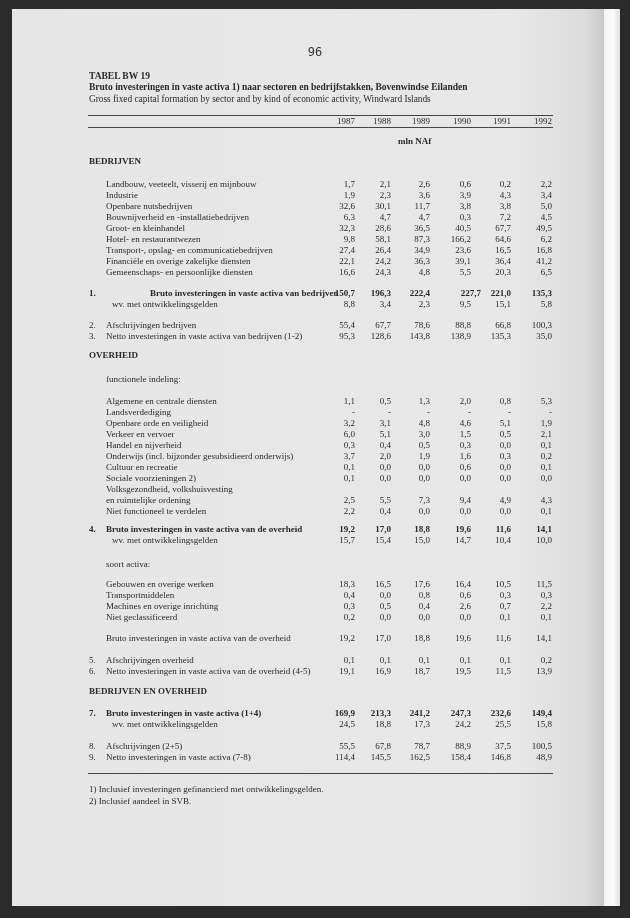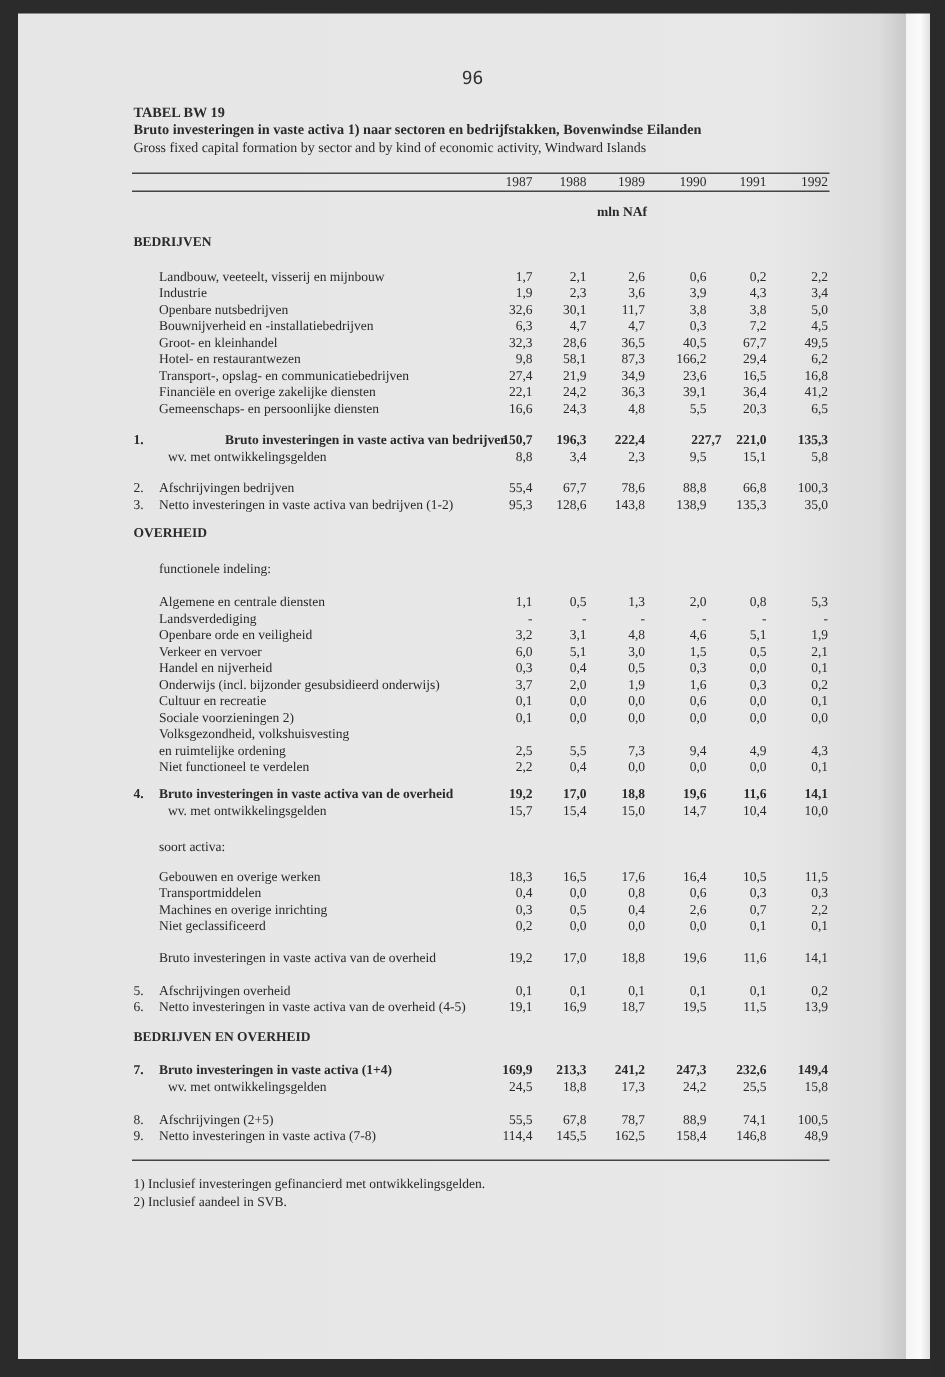--- a/index.html
+++ b/index.html
@@ -114,28 +114,28 @@
       <span class="v" style="left: 471px;">67,7</span>
       <span class="v" style="left: 512px;">49,5</span>
     </div>
     <div class="row" style="top: 234px;">
       <span class="num-label"></span>
       <span class="label" style="left: 106px;">Hotel- en restaurantwezen</span>
       <span class="v" style="left: 315px;">9,8</span>
       <span class="v" style="left: 351px;">58,1</span>
       <span class="v" style="left: 390px;">87,3</span>
       <span class="v" style="left: 431px;">166,2</span>
-      <span class="v" style="left: 471px;">29,4</span>
+      <span class="v" style="left: 471px;">64,6</span>
       <span class="v" style="left: 512px;">6,2</span>
     </div>
     <div class="row" style="top: 245px;">
       <span class="num-label"></span>
       <span class="label" style="left: 106px;">Transport-, opslag- en communicatiebedrijven</span>
       <span class="v" style="left: 315px;">27,4</span>
-      <span class="v" style="left: 351px;">21,9</span>
+      <span class="v" style="left: 351px;">26,4</span>
       <span class="v" style="left: 390px;">34,9</span>
       <span class="v" style="left: 431px;">23,6</span>
       <span class="v" style="left: 471px;">16,5</span>
       <span class="v" style="left: 512px;">16,8</span>
     </div>
     <div class="row" style="top: 256px;">
       <span class="num-label"></span>
       <span class="label" style="left: 106px;">Financiële en overige zakelijke diensten</span>
       <span class="v" style="left: 315px;">22,1</span>
       <span class="v" style="left: 351px;">24,2</span>
@@ -414,21 +414,21 @@
       <span class="v" style="left: 471px;">25,5</span>
       <span class="v" style="left: 512px;">15,8</span>
     </div>
     <div class="row" style="top: 741px;">
       <span class="num-label">8.</span>
       <span class="label" style="left: 106px;">Afschrijvingen (2+5)</span>
       <span class="v" style="left: 315px;">55,5</span>
       <span class="v" style="left: 351px;">67,8</span>
       <span class="v" style="left: 390px;">78,7</span>
       <span class="v" style="left: 431px;">88,9</span>
-      <span class="v" style="left: 471px;">74,1</span>
+      <span class="v" style="left: 471px;">37,5</span>
       <span class="v" style="left: 512px;">100,5</span>
     </div>
     <div class="row" style="top: 752px;">
       <span class="num-label">9.</span>
       <span class="label" style="left: 106px;">Netto investeringen in vaste activa (7-8)</span>
       <span class="v" style="left: 315px;">114,4</span>
       <span class="v" style="left: 351px;">145,5</span>
       <span class="v" style="left: 390px;">162,5</span>
       <span class="v" style="left: 431px;">158,4</span>
       <span class="v" style="left: 471px;">146,8</span>

